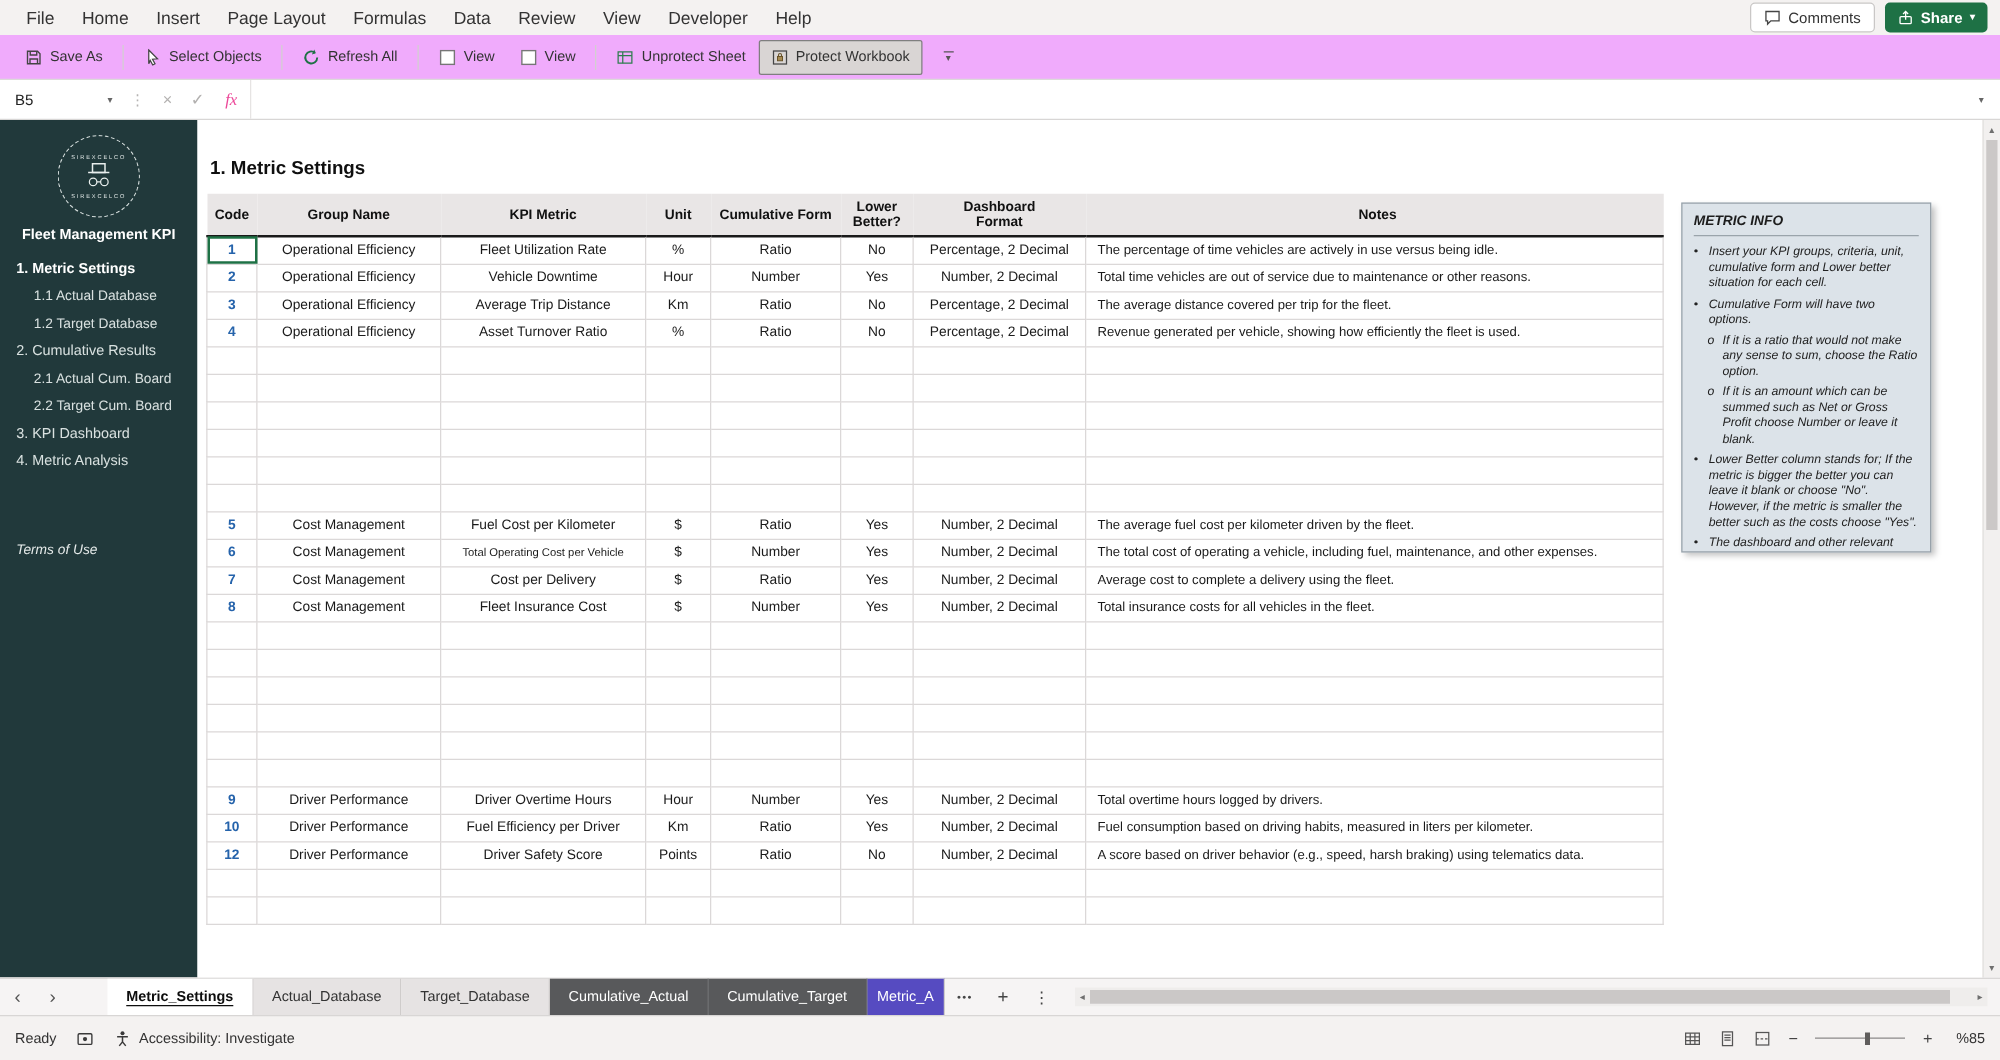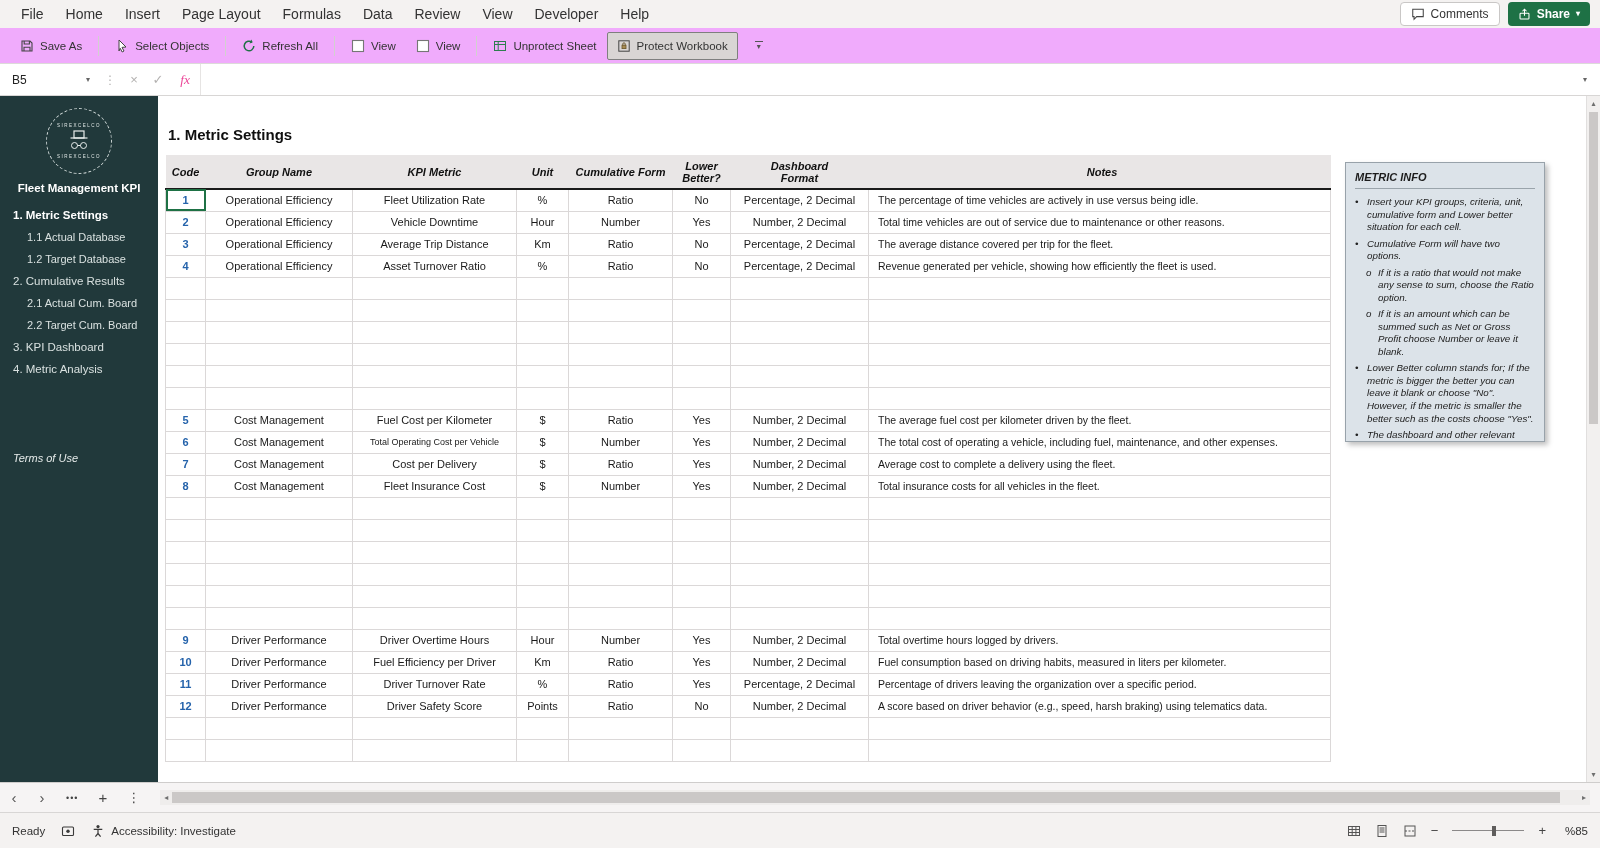--- a/index.html
+++ b/index.html
@@ -59,28 +59,28 @@
     flex-direction:column;color:#e6ebea;overflow:hidden;}
   .logo-wrap{margin:12px auto 0;width:66px;height:66px;border:1.5px dashed #cfd8d7;border-radius:50%;
     display:flex;flex-direction:column;align-items:center;justify-content:center;gap:1px;flex-shrink:0;}
   .logo-text{font-size:4.5px;letter-spacing:1.5px;color:#dfe6e5;}
   .logo-glyph svg{width:30px;height:24px;display:block;}
   .brand{margin-top:8px;text-align:center;font-size:11.5px;font-weight:bold;color:#fff;}
   .sidebar-nav{margin-top:10px;display:flex;flex-direction:column;}
   .nav-item{font-size:11.5px;color:#d9e1e0;padding:5px 8px 5px 13px;cursor:pointer;white-space:nowrap;}
   .nav-item.level1{padding-left:27px;font-size:11px;}
   .nav-item.active{color:#fff;font-weight:bold;}
-  .sidebar-footer{margin-top:72px;padding-left:13px;font-size:11px;font-style:italic;
+  .sidebar-footer{margin-top:54px;padding-left:13px;font-size:11px;font-style:italic;
     color:#e6ebea;cursor:pointer;}
 
   .sheet{flex:1;background:#fff;position:relative;overflow:hidden;}
   .sheet-title{margin:30px 0 0 10px;font-size:15px;font-weight:bold;color:#0f0f0f;}
   .metric-table{border-collapse:collapse;table-layout:fixed;width:1165px;margin:12px 0 0 7px;}
   .metric-table th{background:#e9e6e6;font-size:11px;font-weight:bold;color:#111;height:34px;
-    text-align:center;vertical-align:middle;white-space:pre-line;border-bottom:2px solid #1a1a1a;padding:0 4px;font-style:italic;}
+    text-align:center;vertical-align:middle;white-space:pre-line;border-bottom:2px solid #1a1a1a;padding:0 4px;}
   .metric-table th.th-notes{text-align:center;padding-left:9px;}
   .metric-table td{height:22px;font-size:11px;text-align:center;padding:0 4px;
     border-bottom:1px solid #dbd8d8;border-right:1px solid #dbd8d8;color:#1a1a1a;
     overflow:hidden;white-space:nowrap;cursor:cell;}
   .metric-table td:first-child{border-left:1px solid #dbd8d8;}
   .metric-table td.col-code{color:var(--code-blue);font-weight:bold;}
   .metric-table td.col-notes{text-align:left;padding-left:9px;font-size:10.5px;}
   .metric-table td.shrink{font-size:9px;}
   .metric-table td.selected-cell{outline:2px solid var(--accent-green);outline-offset:-2px;}
 
@@ -532,30 +532,20 @@
             </tr>
             <tr>
               <td class="col-code">10</td>
               <td>Driver Performance</td>
               <td>Fuel Efficiency per Driver</td>
               <td>Km</td>
               <td>Ratio</td>
               <td>Yes</td>
               <td>Number, 2 Decimal</td>
               <td class="col-notes">Fuel consumption based on driving habits, measured in liters per kilometer.</td>
-            </tr>
-            <tr>
-              <td class="col-code">11</td>
-              <td>Driver Performance</td>
-              <td>Driver Turnover Rate</td>
-              <td>%</td>
-              <td>Ratio</td>
-              <td>Yes</td>
-              <td>Percentage, 2 Decimal</td>
-              <td class="col-notes">Percentage of drivers leaving the organization over a specific period.</td>
             </tr>
             <tr>
               <td class="col-code">12</td>
               <td>Driver Performance</td>
               <td>Driver Safety Score</td>
               <td>Points</td>
               <td>Ratio</td>
               <td>No</td>
               <td>Number, 2 Decimal</td>
               <td class="col-notes">A score based on driver behavior (e.g., speed, harsh braking) using telematics data.</td>
@@ -617,20 +607,28 @@
     <div class="v-scroll">
       <div class="v-arrow">▴</div>
       <div class="v-thumb"></div>
       <div class="v-arrow bottom">▾</div>
     </div>
   </div>
 
   <div class="tabsbar">
     <div class="tab-nav">‹</div>
     <div class="tab-nav">›</div>
+    <div id="sheet-tabs">
+        <div class="sheet-tab active">Metric_Settings</div>
+        <div class="sheet-tab light">Actual_Database</div>
+        <div class="sheet-tab light">Target_Database</div>
+        <div class="sheet-tab dark">Cumulative_Actual</div>
+        <div class="sheet-tab dark">Cumulative_Target</div>
+        <div class="sheet-tab purple">Metric_A</div>
+      </div>
     <div class="tab-extra more">•••</div>
     <div class="tab-extra plus">+</div>
     <div class="tab-extra dots">⋮</div>
     <div class="h-scroll">
       <span class="h-arrow">◂</span>
       <span class="h-thumb"></span>
       <span class="h-arrow">▸</span>
     </div>
   </div>
 

